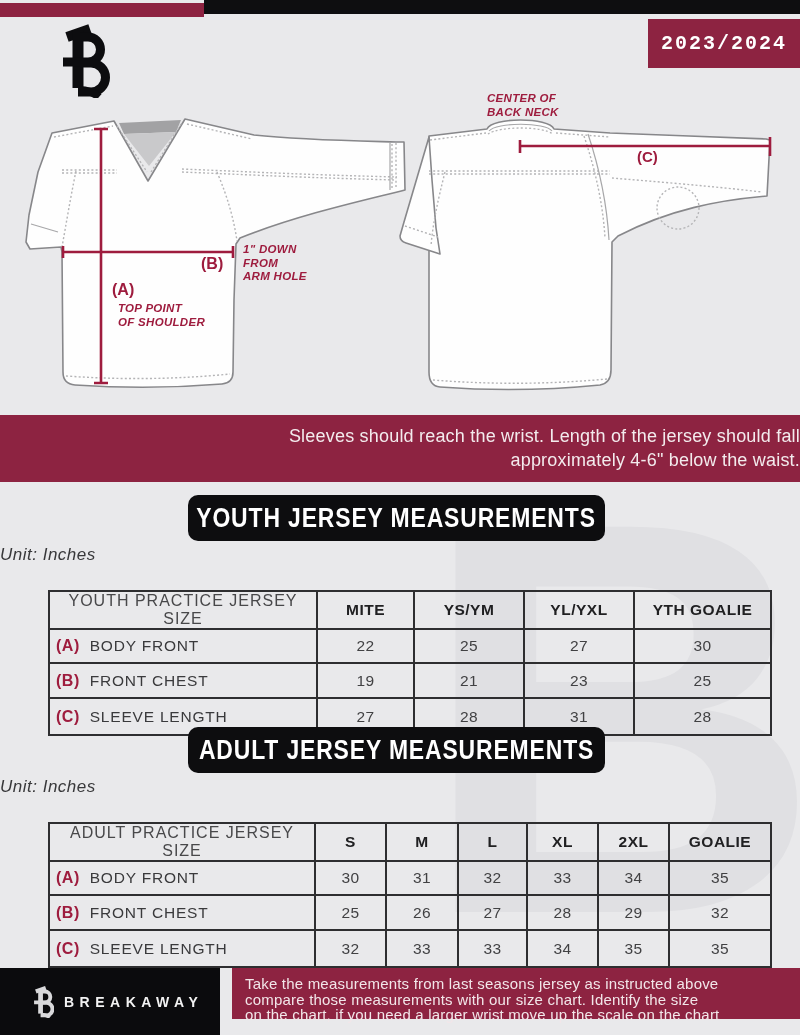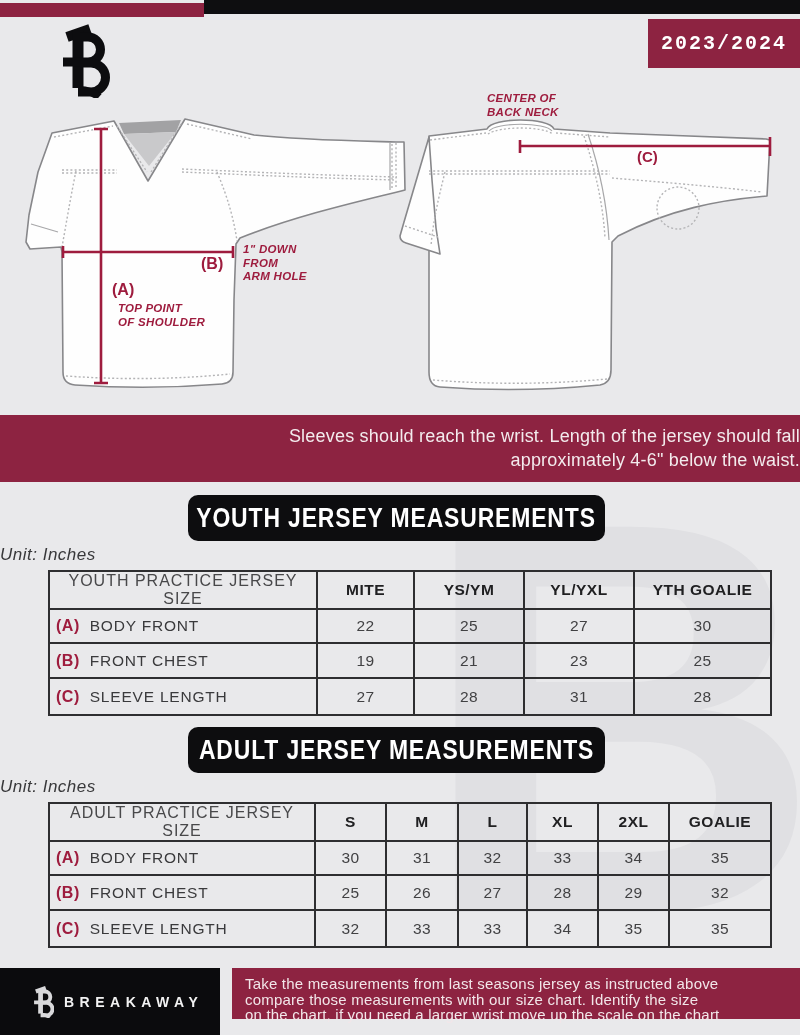--- a/index.html
+++ b/index.html
@@ -30,21 +30,21 @@
           flex-direction:column;align-items:flex-end;justify-content:center;gap:3px;}
   .banner span{color:#f3ebed;font-size:18px;letter-spacing:.2px;white-space:nowrap;}
   
   .pill{left:188px;width:417px;height:46px;background:#0d0d0f;border-radius:10px;
         display:flex;align-items:center;justify-content:center;}
   .pill span{color:#fff;font-weight:bold;font-size:27px;letter-spacing:1px;white-space:nowrap;
              display:inline-block;transform:scaleX(.85);}
   .unit{left:0;width:800px;text-align:left;font-style:italic;font-size:17px;color:#38383a;
         letter-spacing:.5px;}
   
-  .size-table{border-collapse:collapse;table-layout:fixed;width:722px;background:transparent;}
+  .size-table{border-collapse:collapse;table-layout:fixed;width:722px;background:transparent;margin-top:20px;}
   .size-table td,.size-table th{border:2px solid #2e2e30;padding:0;vertical-align:middle;}
   .size-table th{font-weight:bold;font-size:15.5px;color:#202022;letter-spacing:.5px;text-align:center;}
   .size-table th.c1{font-weight:normal;font-size:16px;color:#48484a;letter-spacing:1px;}
   .size-table td{font-size:15.5px;color:#414143;text-align:center;letter-spacing:.5px;}
   .size-table td.c1{text-align:left;padding-left:6px;}
   .size-table td.c1 .key{color:#9e1c3e;font-weight:bold;font-size:16px;margin-right:10px;}
   .size-table td.c1 .lbl{color:#3a3a3c;letter-spacing:.8px;}
   tr.hdr{height:38px;} tr.r1{height:34px;} tr.r2{height:35px;} tr.r3{height:37px;}
   
   .footer-black{left:0;top:968px;width:220px;height:67px;background:#0b0b0d;display:flex;

